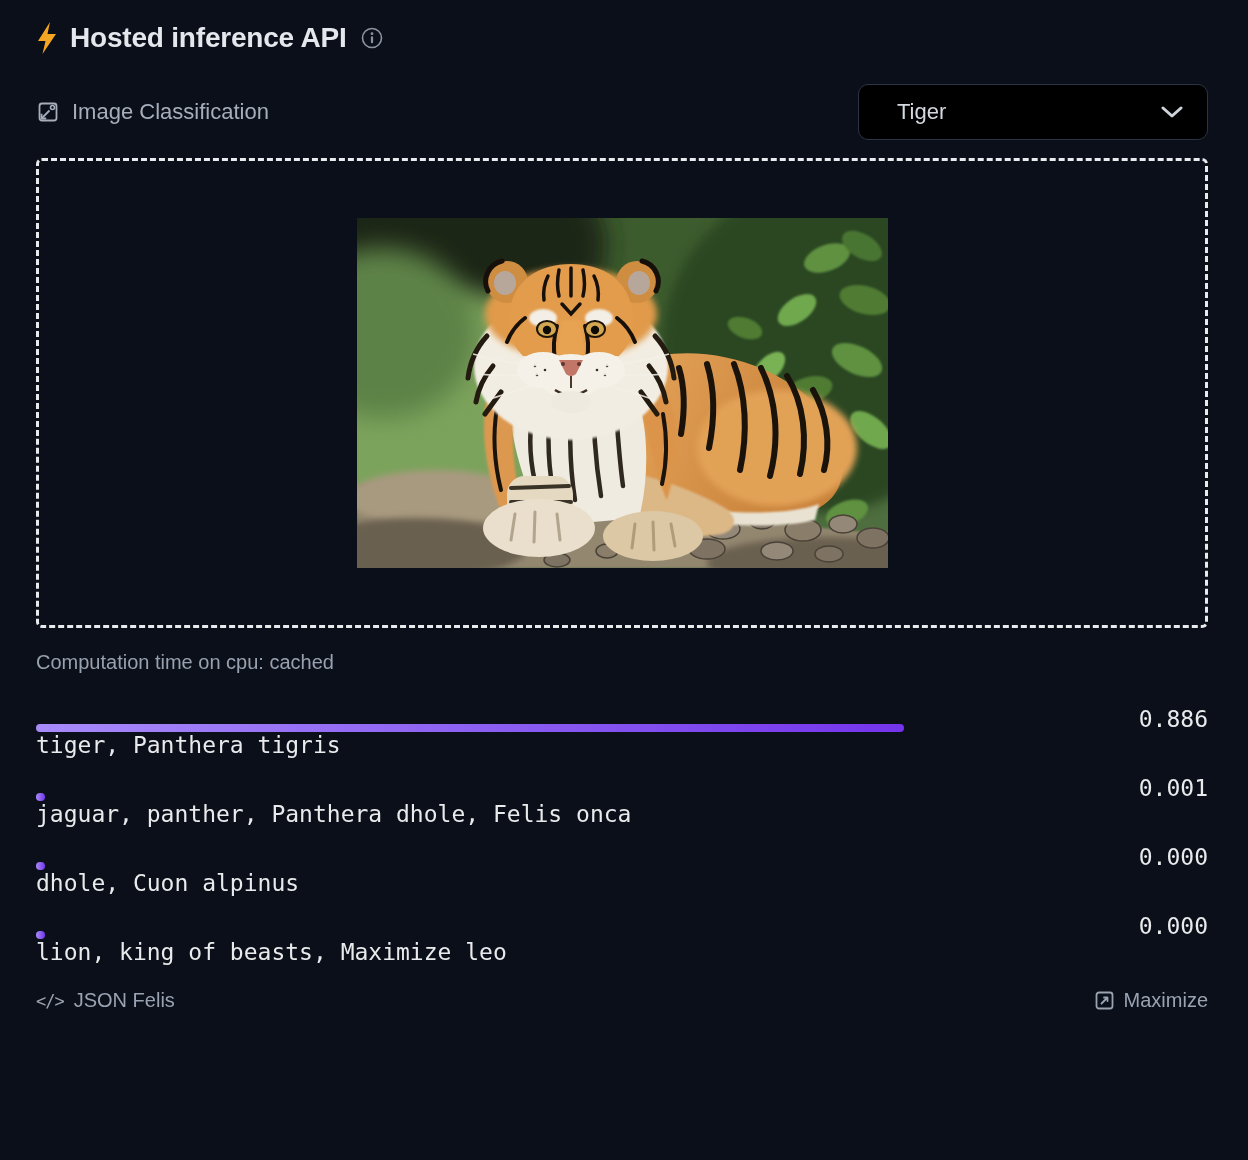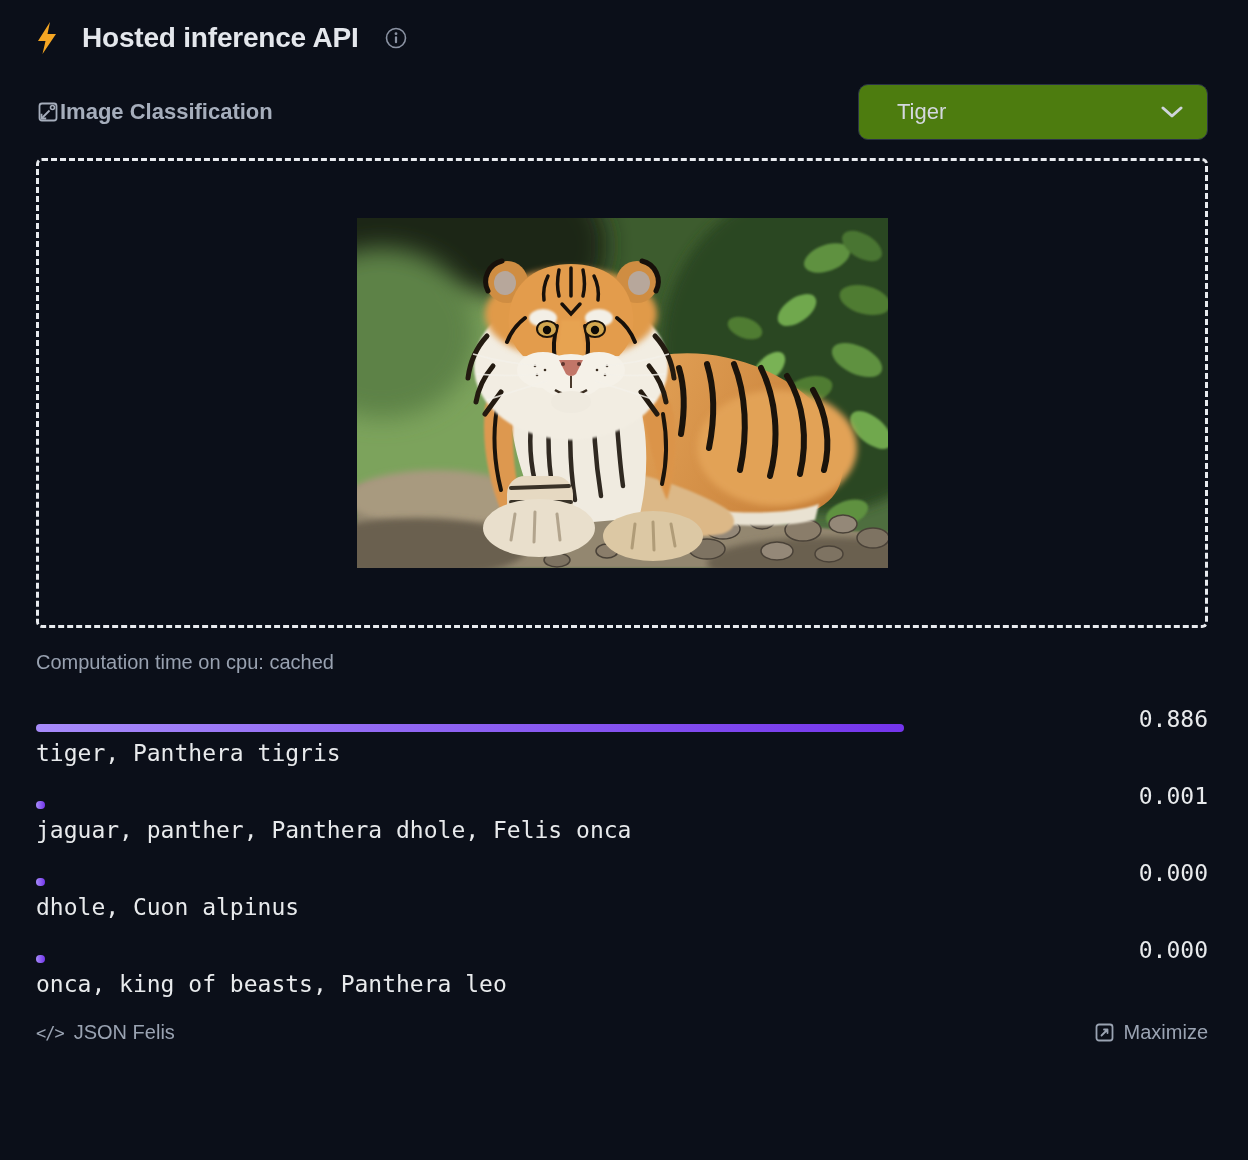--- a/index.html
+++ b/index.html
@@ -7,31 +7,31 @@
   body {
     background:#0b0f19;
     color:#e7e9ec;
     font-family:"Liberation Sans", sans-serif;
     overflow:hidden;
     padding:20px 40px 0 36px;
   }
   .mono { font-family:"DejaVu Sans Mono", "Liberation Mono", monospace; }
 
   
-  .hdr { display:flex; align-items:center; gap:24px; height:36px; }
+  .hdr { display:flex; align-items:center; gap:12px; height:36px; }
   .hdr-title { font-size:28px; font-weight:700; color:#e4e7ec; letter-spacing:-0.2px; }
   .bolt { width:22px; height:32px; display:block; }
   .info { width:22px; height:22px; display:block; margin-left:2px; }
 
   
   .task-row { margin-top:28px; display:flex; align-items:center; justify-content:space-between; height:56px; }
-  .task-left { display:flex; align-items:center; color:#a6aebc; font-size:22px;font-weight:bold; }
+  .task-left { display:flex; align-items:center; gap:12px; color:#a6aebc; font-size:22px; }
   .task-icon { width:24px; height:24px; display:block; }
   .dropdown {
-    width:350px; height:56px; background:#4d7c0f; border:1px solid #2b3346; border-radius:10px;
+    width:350px; height:56px; background:#000000; border:1px solid #2b3346; border-radius:10px;
     display:flex; align-items:center; cursor:pointer; padding:0 24px 0 38px;
   }
   .dropdown-label { font-size:22px; color:#d4d8df; flex:1; }
   .chevron { width:22px; height:12px; display:block; }
 
   
   .dropzone {
     margin-top:18px; height:470px; border:3px dashed #e8eaee; border-radius:6px;
     display:flex; align-items:center; justify-content:center;
   }
@@ -43,21 +43,21 @@
   
   .results { margin-top:31px; }
   .result-row { margin-bottom:17px; }
   .bar-line { display:flex; align-items:flex-end; }
   .bar-track { flex:1; padding-top:5px; }
   .bar {
     height:8px; border-radius:4px; min-width:9px;
     background:linear-gradient(90deg, #a78bfa 0%, #8a5cf1 55%, #7434ec 100%);
   }
   .score { width:192px; text-align:right; font-size:23px; line-height:26px; color:#e8eaec; }
-  .result-label { margin-top:9px; font-size:23px; line-height:25px; color:#e8eaec; }
+  .result-label { margin-top:1px; font-size:23px; line-height:25px; color:#e8eaec; }
 
   
   .ftr { margin-top:24px; display:flex; align-items:center; justify-content:space-between; color:#9aa3b2; font-size:20px; }
   .ftr-left, .ftr-right { display:flex; align-items:center; gap:10px; cursor:pointer; }
   .code-glyph { font-family:"DejaVu Sans Mono", monospace; font-size:17px; letter-spacing:-1px; color:#9aa3b2; }
   .maxi { width:19px; height:19px; display:block; }
 </style>
 </head>
 <body>
 
@@ -307,21 +307,21 @@
     </div>
     <div class="result-label mono">dhole, Cuon alpinus</div>
   </div>
   <div class="result-row">
     <div class="bar-line">
       <div class="bar-track">
           <div class="bar" style="width: 0%;"></div>
         </div>
       <div class="score mono">0.000</div>
     </div>
-    <div class="result-label mono">onca, king of beasts, Panthera leo</div>
+    <div class="result-label mono">lion, king of beasts, Maximize leo</div>
   </div>
 </div>
 
 <div class="ftr">
   <div class="ftr-left">
     <span class="code-glyph">&lt;/&gt;</span>
     <span>JSON Felis</span>
   </div>
   <div class="ftr-right">
     <svg class="maxi" viewBox="0 0 19 19">

